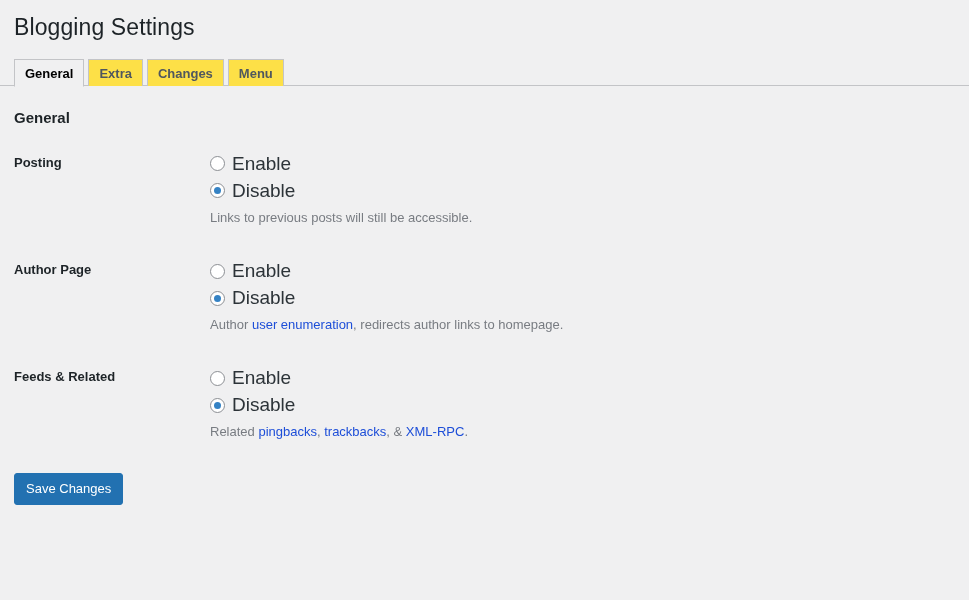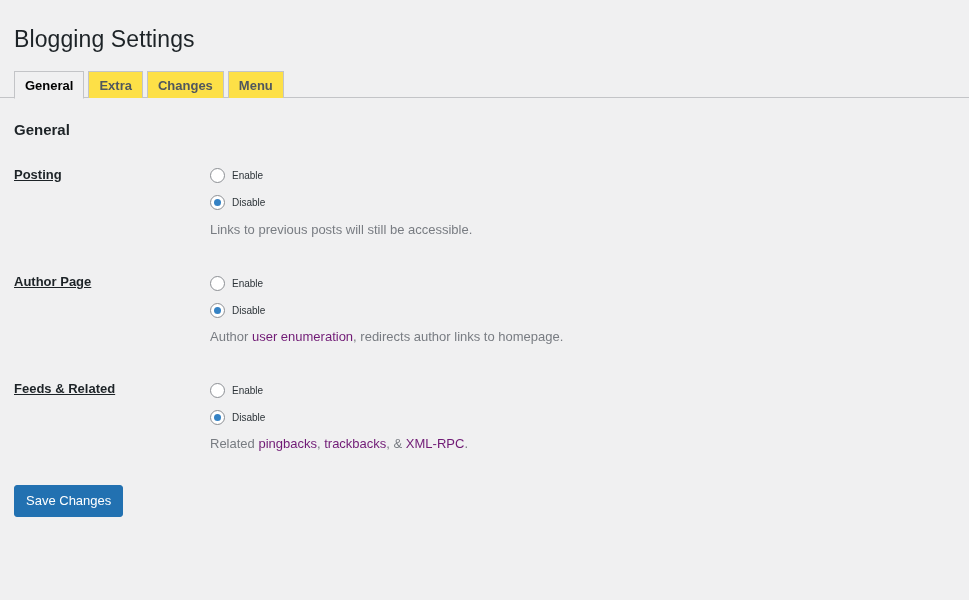--- a/index.html
+++ b/index.html
@@ -12,21 +12,21 @@
     background: #f0f0f1;
     font-family: "Liberation Sans", sans-serif;
     color: #1d2327;
     overflow: hidden;
   }
   .wrap {
     position: relative;
     width: 969px;
     height: 600px;
     box-sizing: border-box;
-    padding: 16px 14px;
+    padding: 4px 14px;
   }
   
   .page-title {
     font-size: 23px;
     font-weight: 400;
     line-height: 1.3;
     color: #1d2327;
     margin: 0;
     padding: 9px 0 4px 0;
     letter-spacing: 0.1px;
@@ -86,21 +86,20 @@
   }
   .form-table th {
     width: 186px;
     text-align: left;
     font-size: 13px;
     font-weight: 600;
     color: #1d2327;
     padding: 15px 10px 20px 0;
     line-height: 1.3;
     vertical-align: top;
-    text-decoration: underline;
   }
   .form-table td {
     padding: 13px 10px 20px 0;
     line-height: 1.3;
     font-size: 13px;
   }
   .radio-row {
     display: flex;
     align-items: center;
     margin: 0 0 5px 0;
@@ -123,33 +122,33 @@
     position: absolute;
     left: 50%;
     top: 50%;
     width: 7px;
     height: 7px;
     margin: -3.5px 0 0 -3.5px;
     border-radius: 50%;
     background: #3582c4;
   }
   .radio-label {
-    font-size: 10px;
+    font-size: 19px;
     color: #2c3338;
     line-height: 1.3;
     cursor: pointer;
   }
   .description {
     font-size: 13px;
     color: #787c82;
     margin: 7px 0 0 0;
     line-height: 1.4;
   }
   .description a {
-    color: #701a75;
+    color: #1d4ed8;
     text-decoration: none;
   }
   .description a.underline {
   }
   
   .submit {
     padding: 12px 0 0 0;
   }
   .button-primary {
     display: inline-block;

